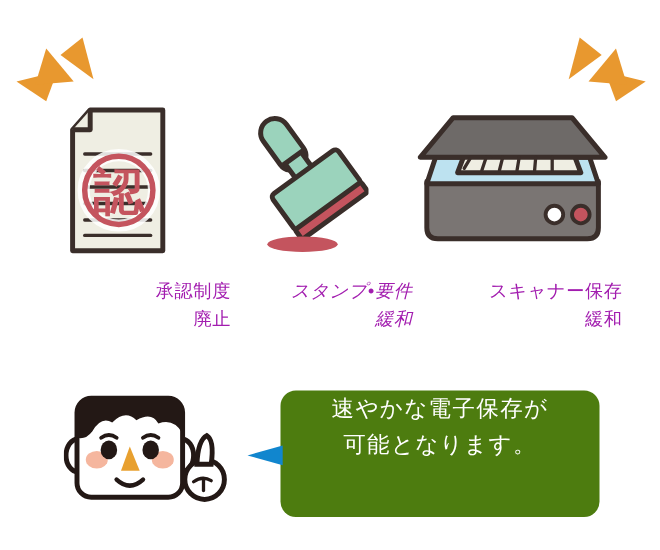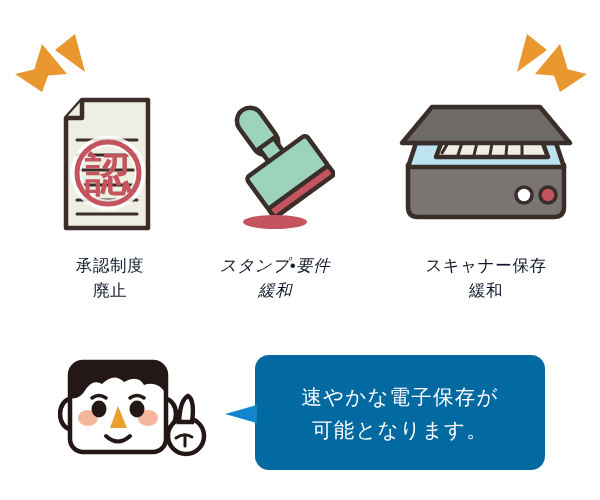--- a/index.html
+++ b/index.html
@@ -33,38 +33,38 @@
   }
 
   .icon-col {
     position: absolute;
     top: 0;
     width: 200px;
     height: 320px;
   }
   .icon-col.col-1 { left: 10px; }
   .icon-col.col-2 { left: 175px; font-style: italic; }
-  .icon-col.col-3 { left: 386px; }
+  .icon-col.col-3 { left: 366px; }
 
   .icon-art {
     position: absolute;
     left: 0;
     top: 95px;
     width: 200px;
     height: 150px;
   }
   .icon-art svg { display: block; margin: 0 auto; }
 
   .icon-label {
     position: absolute;
     left: 0;
     top: 253px;
     width: 200px;
-    text-align: center;
-    color: #0f172a;
+    text-align: right;
+    color: #a21caf;
     font-size: 16.5px;
     line-height: 25px;
     letter-spacing: 0.6px;
     white-space: pre-line;
   }
 
   
   .burst {
     position: absolute;
     width: 90px;
@@ -89,25 +89,24 @@
     width: 150px;
     height: 115px;
   }
 
   .bubble {
     position: absolute;
     left: 255px;
     top: 25px;
     width: 290px;
     height: 115px;
-    background: #0369a1;
+    background: #4d7c0f;
     border-radius: 14px;
     box-sizing: border-box;
     display: flex;
-    align-items: center;
     justify-content: center;
   }
   .bubble-tail {
     position: absolute;
     left: -30px;
     top: 50px;
     width: 0;
     height: 0;
     border-top: 9px solid transparent;
     border-bottom: 9px solid transparent;

